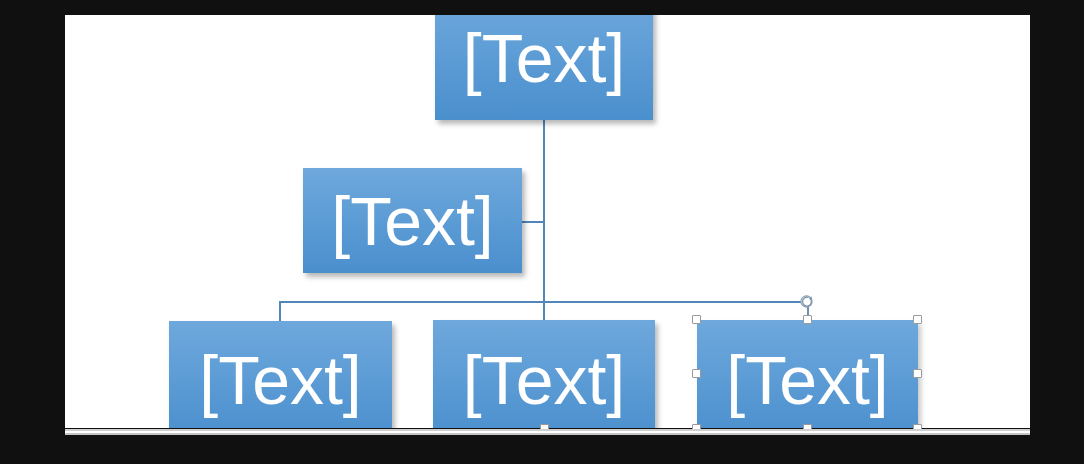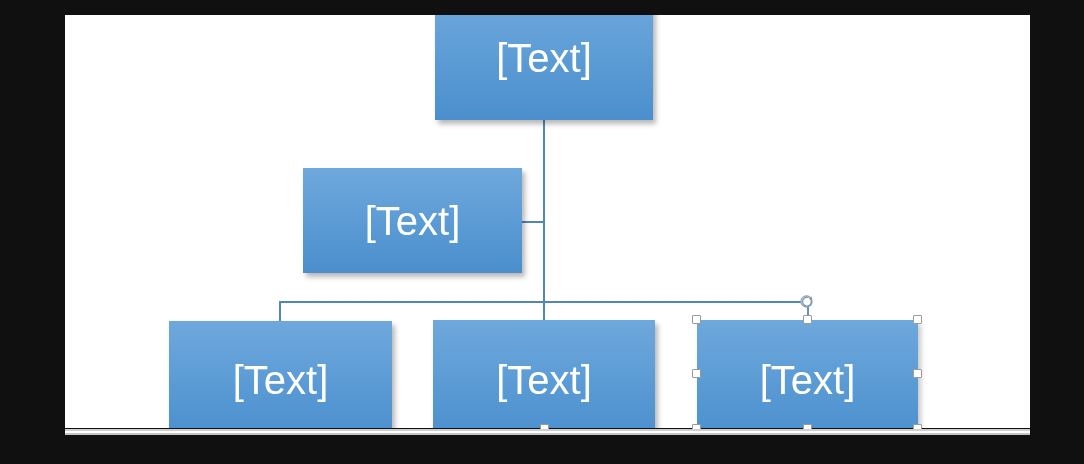--- a/index.html
+++ b/index.html
@@ -60,21 +60,21 @@
     box-shadow: 3px 4px 5px rgba(0,0,0,0.28);
     display: flex;
     align-items: center;
     justify-content: center;
     box-sizing: border-box;
   }
   .node .node-label {
     color: #ffffff;
     font-family: "Liberation Sans", sans-serif;
     font-weight: 300;
-    font-size: 40px;
+    font-size: 68px;
     line-height: 1;
     letter-spacing: 0px;
     white-space: nowrap;
     user-select: none;
   }
   
   .node.selected { box-shadow: 3px 4px 5px rgba(0,0,0,0.22); }
 
   
   .handle {

